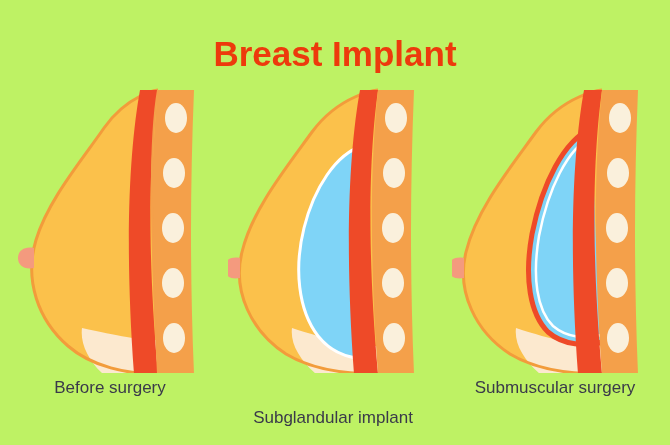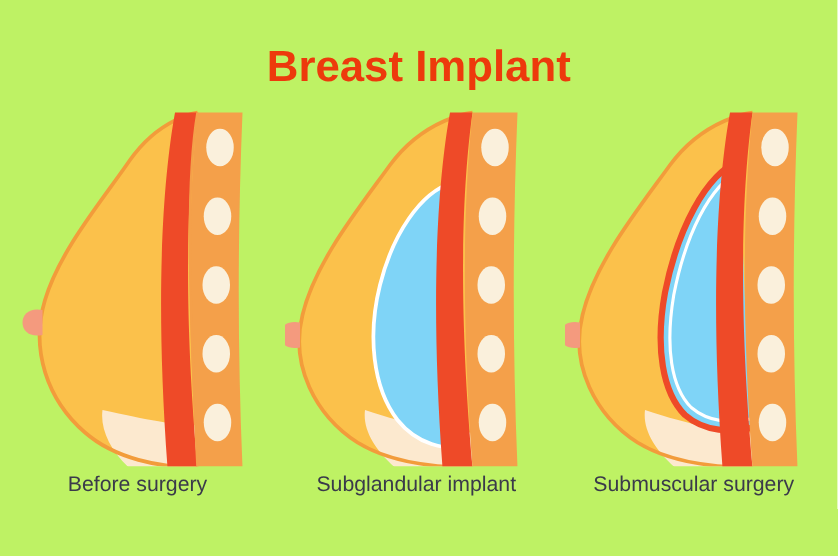--- a/index.html
+++ b/index.html
@@ -38,21 +38,21 @@
   #panel-3 { left: 452px; }
   .caption {
     position: absolute;
     top: 378px;
     width: 230px;
     text-align: center;
     font-size: 17px;
     color: #3a3a4a;
   }
   #caption-1 { left: -5px; }
-  #caption-2 { left: 218px; }
+  #caption-2 { left: 218px; margin-top: 30px; }
   #caption-3 { left: 440px; }
   svg { display: block; }
 </style>
 </head>
 <body>
 
 <div id="page">
 
   <div id="title">Breast Implant</div>
 

